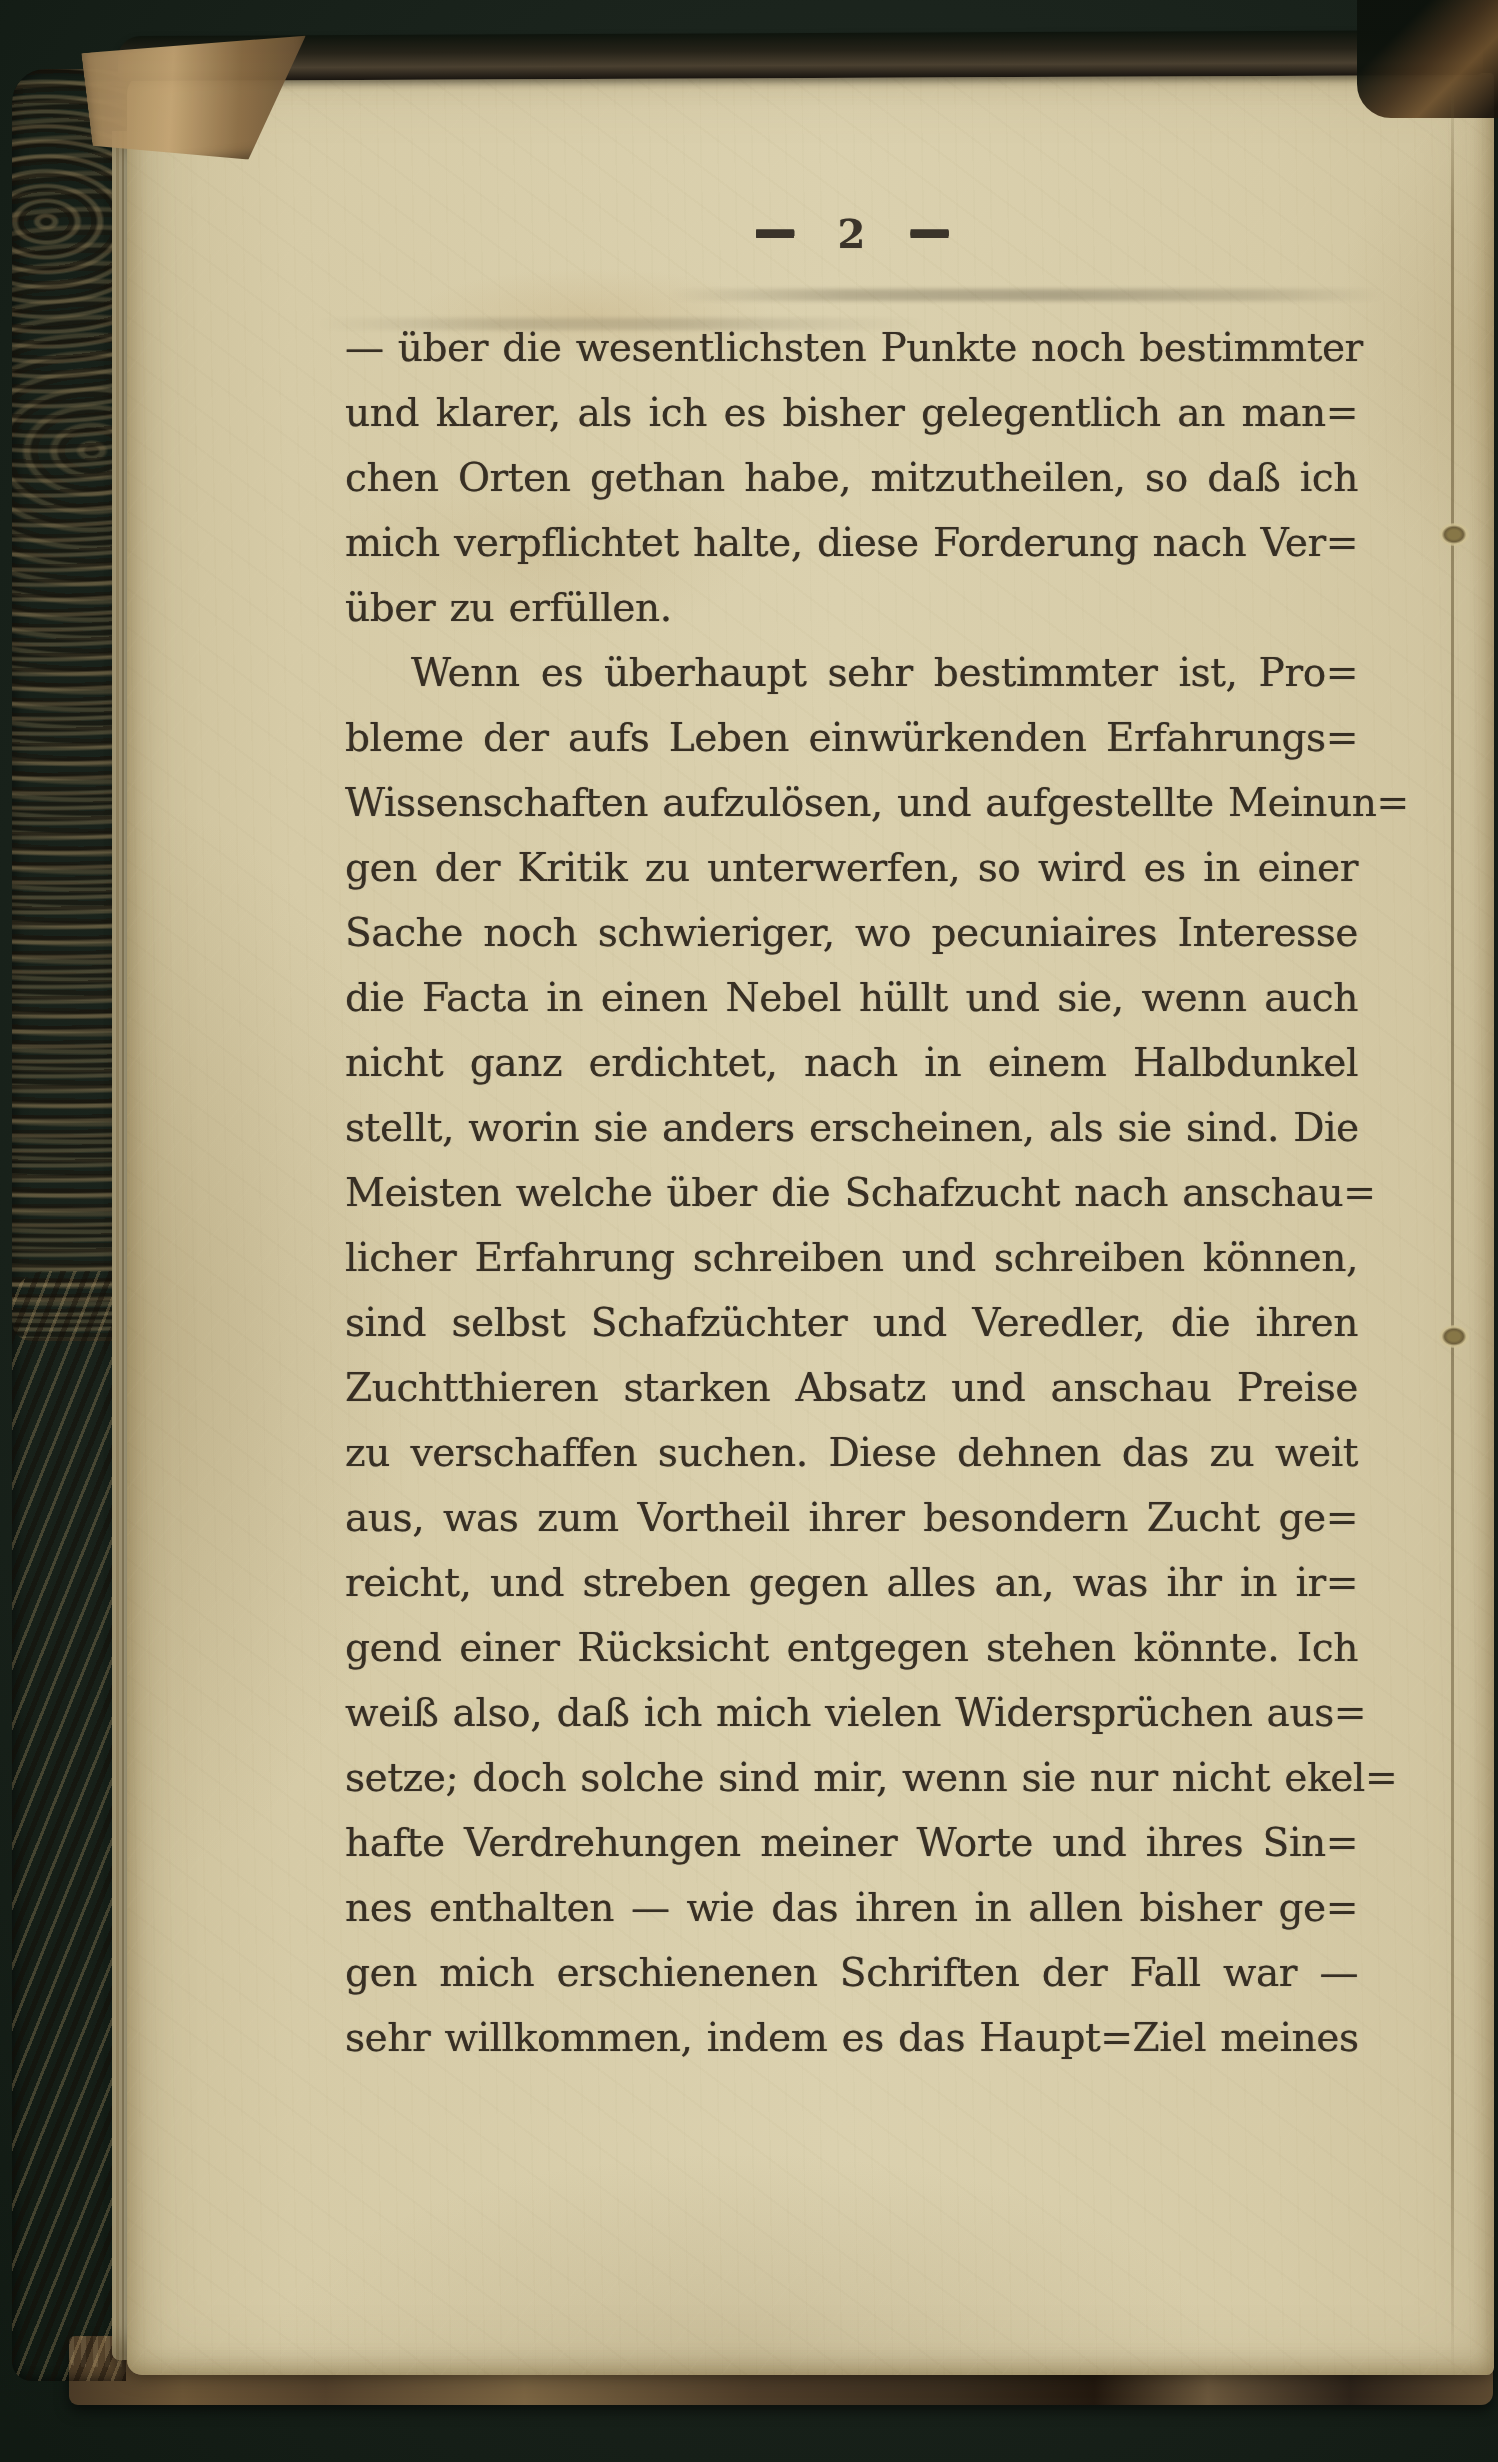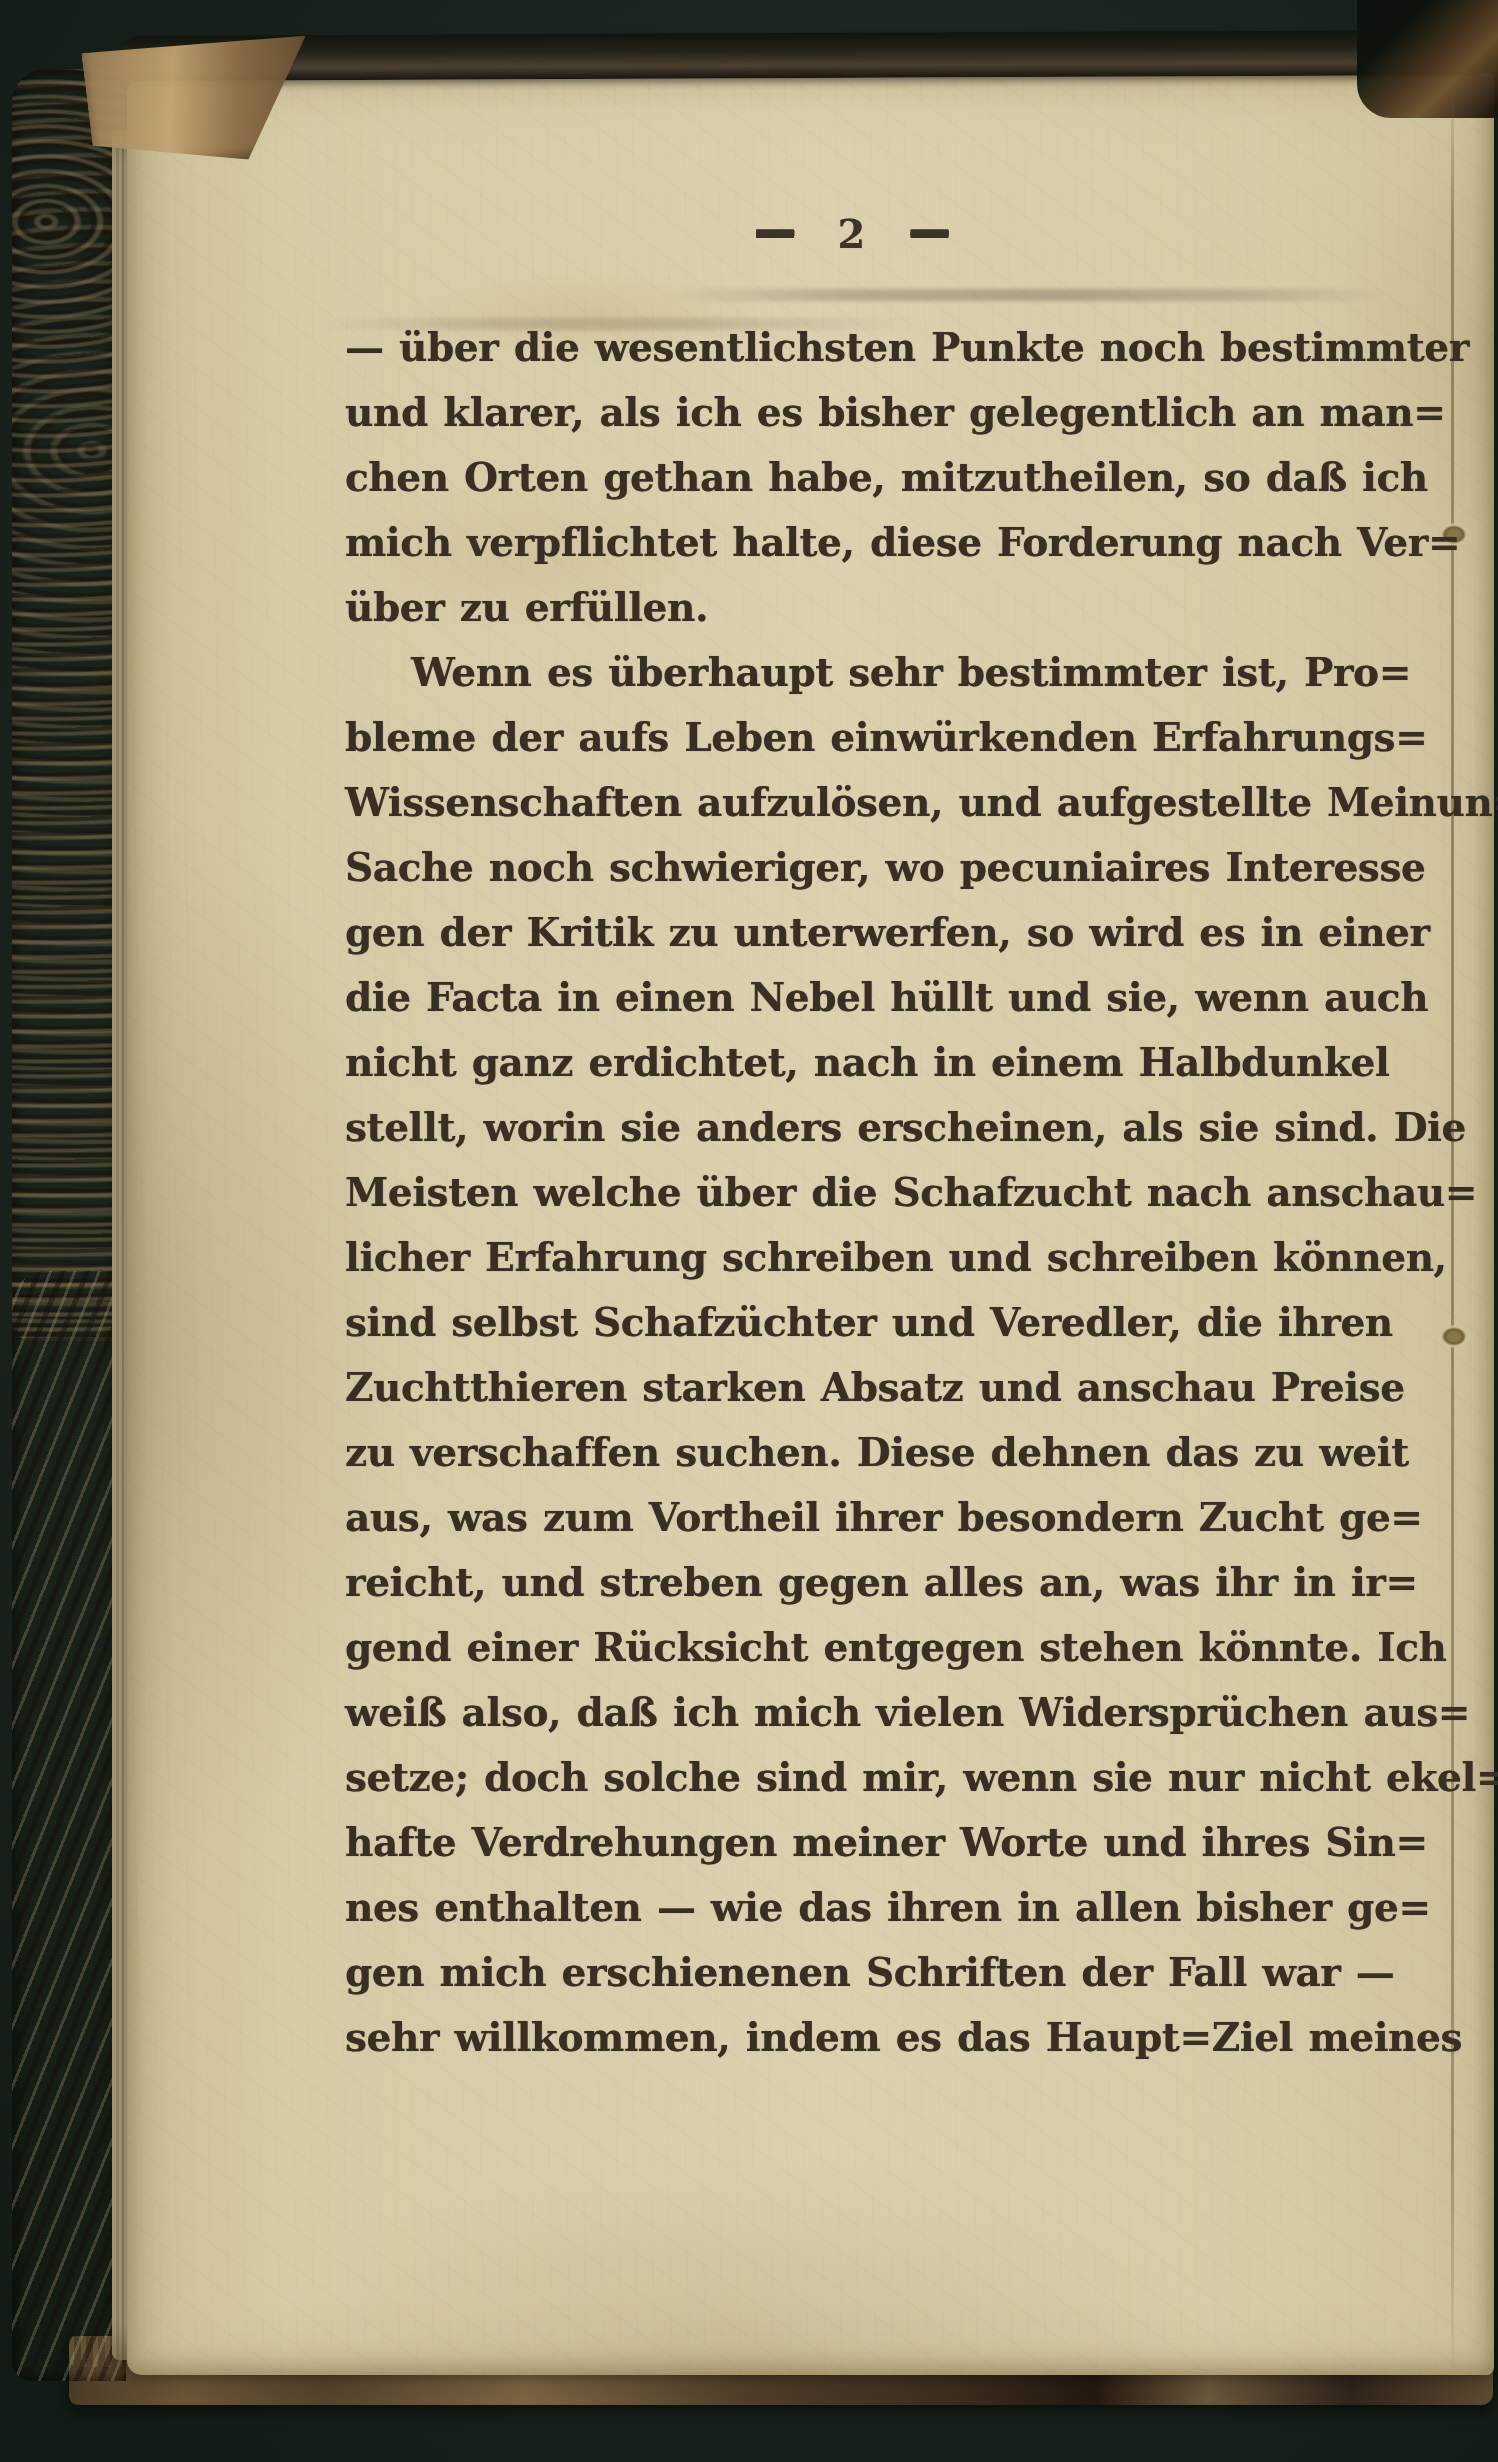--- a/index.html
+++ b/index.html
@@ -125,21 +125,21 @@
                 0 -0.7px 0 currentColor,0 -1.5px 0 currentColor, 0.7px 0 0 currentColor;
     transform:translateY(-3px);
   }
   .hdr-num{
     font-family:"DejaVu Serif", serif;font-weight:700;font-size:40px;line-height:1;
     text-shadow:0 0 0.7px rgba(59,52,42,0.6);
   }
   
   .text-block{
     position:absolute;left:345px;top:315px;width:1013px;
-    font-family:"DejaVu Serif", serif;font-weight:700;
+    font-family:"DejaVu Serif", serif;font-weight:400;
     font-size:39px;line-height:65px;color:#372f24;
     letter-spacing:-0.4px;word-spacing:2.2px;
     text-shadow:0 0 1px rgba(55,47,36,0.55), 0.4px 0.4px 0 rgba(55,47,36,0.25);
   }
   .line{white-space:nowrap;text-align:justify;text-align-last:justify;}
   .line.end{text-align-last:left;}
   .line.indent{padding-left:66px;}
 </style>
 </head>
 <body>
@@ -178,22 +178,22 @@
 
   <div class="text-block">
       <div class="line">— über die wesentlichsten Punkte noch bestimmter</div>
       <div class="line">und klarer, als ich es bisher gelegentlich an man=</div>
       <div class="line">chen Orten gethan habe, mitzutheilen, so daß ich</div>
       <div class="line">mich verpflichtet halte, diese Forderung nach Ver=</div>
       <div class="line end">über zu erfüllen.</div>
       <div class="line indent">Wenn es überhaupt sehr bestimmter ist, Pro=</div>
       <div class="line">bleme der aufs Leben einwürkenden Erfahrungs=</div>
       <div class="line">Wissenschaften aufzulösen, und aufgestellte Meinun=</div>
+      <div class="line">gen der Kritik zu unterwerfen, so wird es in einer</div>
       <div class="line">Sache noch schwieriger, wo pecuniaires Interesse</div>
-      <div class="line">gen der Kritik zu unterwerfen, so wird es in einer</div>
       <div class="line">die Facta in einen Nebel hüllt und sie, wenn auch</div>
       <div class="line">nicht ganz erdichtet, nach in einem Halbdunkel</div>
       <div class="line">stellt, worin sie anders erscheinen, als sie sind. Die</div>
       <div class="line">Meisten welche über die Schafzucht nach anschau=</div>
       <div class="line">licher Erfahrung schreiben und schreiben können,</div>
       <div class="line">sind selbst Schafzüchter und Veredler, die ihren</div>
       <div class="line">Zuchtthieren starken Absatz und anschau Preise</div>
       <div class="line">zu verschaffen suchen. Diese dehnen das zu weit</div>
       <div class="line">aus, was zum Vortheil ihrer besondern Zucht ge=</div>
       <div class="line">reicht, und streben gegen alles an, was ihr in ir=</div>

